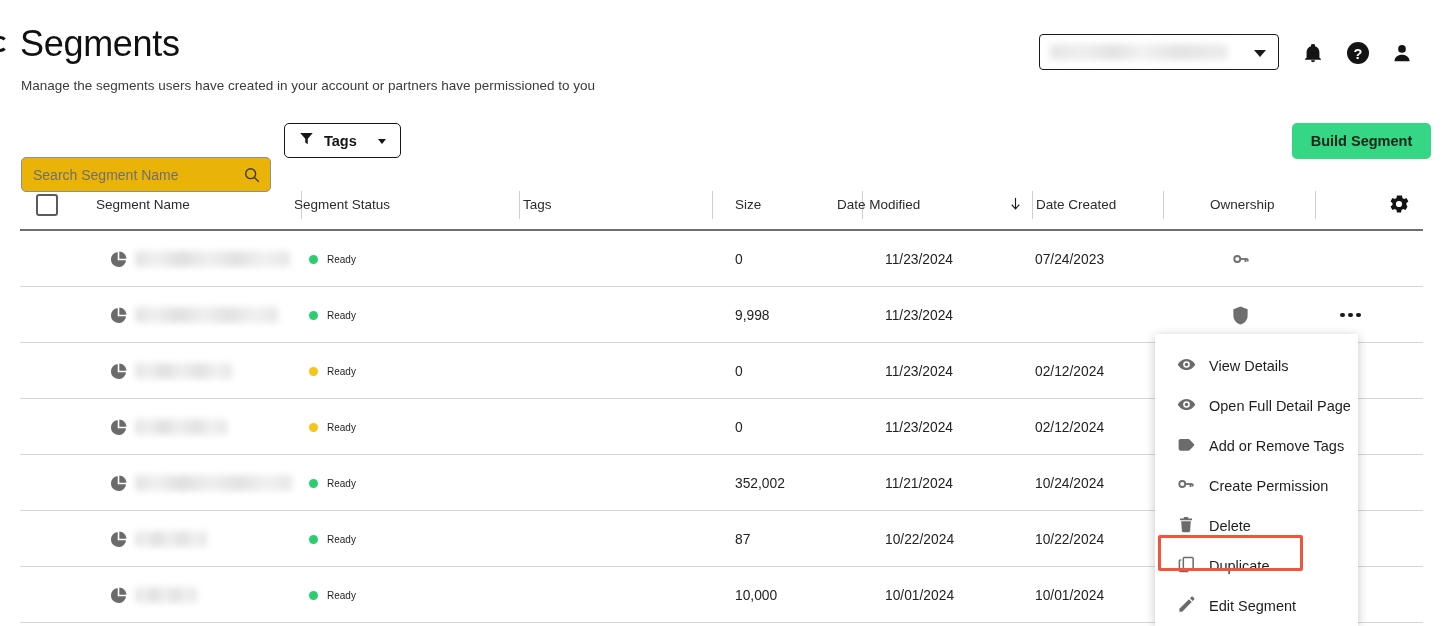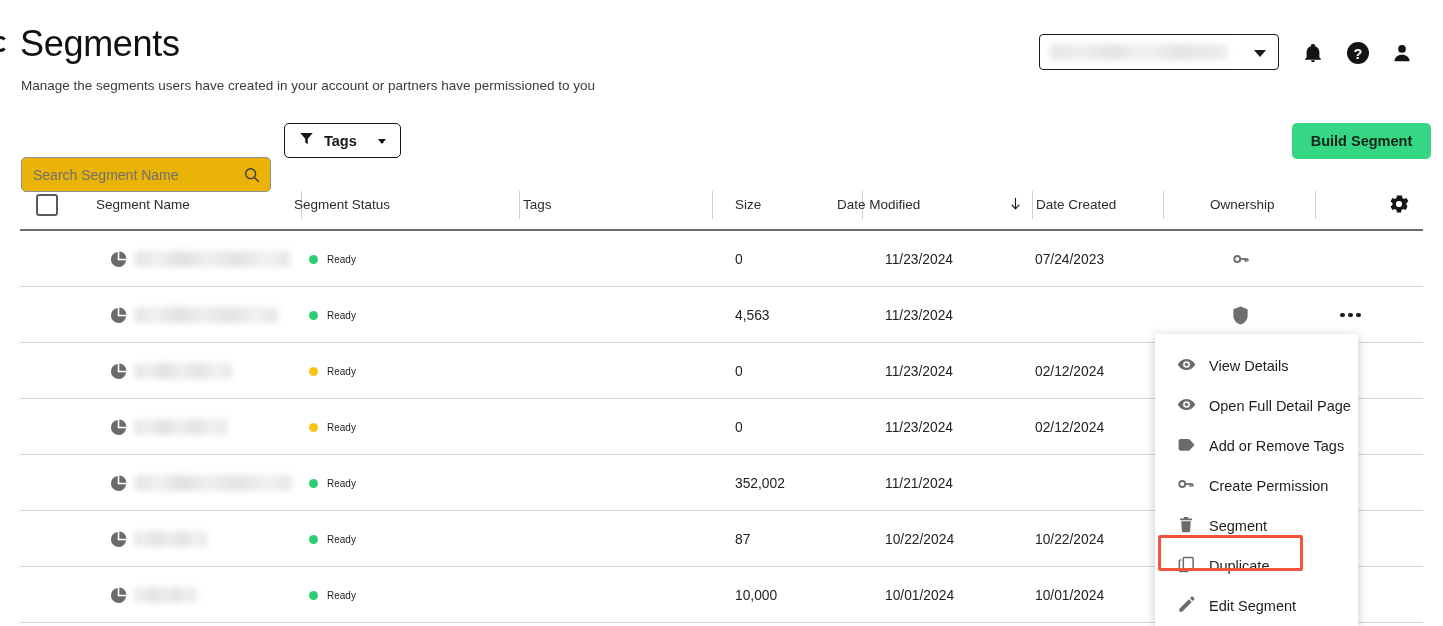--- a/index.html
+++ b/index.html
@@ -295,21 +295,21 @@
             </svg>
           </div>
           <div class="cell c-name">
             <div class="name-blur" style="width:143px"></div>
           </div>
           <div class="cell c-status">
             <span class="status-dot" style="background:#2ecc71"></span>
             <span class="status-text">Ready</span>
           </div>
           <div class="cell c-size">
-            <span class="cellval">4,563</span>
+            <span class="cellval">9,998</span>
           </div>
           <div class="cell c-mod">
             <span class="cellval">11/23/2024</span>
           </div>
           <div class="cell c-own">
             <svg width="19" height="21" viewBox="0 0 24 26" fill="#6e6e6e">
               <path d="M12 1.5 21 5v8.2C21 18.6 17.1 22.8 12 24.5 6.9 22.8 3 18.6 3 13.2V5z"></path>
             </svg>
           </div>
           <div class="cell c-more">
@@ -381,20 +381,23 @@
           <div class="cell c-status">
             <span class="status-dot" style="background:#2ecc71"></span>
             <span class="status-text">Ready</span>
           </div>
           <div class="cell c-size">
             <span class="cellval">352,002</span>
           </div>
           <div class="cell c-mod">
             <span class="cellval">11/21/2024</span>
           </div>
+          <div class="cell c-created">
+            <span class="cellval">10/24/2024</span>
+          </div>
         </div>
         <div class="row">
           <div class="cell c-icon">
             <svg width="19" height="19" viewBox="0 0 24 24" fill="#6b6b6b">
               <path d="M11 2.4A9.6 9.6 0 1 0 21.6 13H11z"></path>
               <path d="M13 2v9h9A9.1 9.1 0 0 0 13 2z"></path>
             </svg>
           </div>
           <div class="cell c-name">
             <div class="name-blur" style="width:72px"></div>
@@ -479,21 +482,21 @@
           </svg>
         </span>
         <span class="lbl">Create Permission</span>
       </div>
       <div class="ctx-item">
         <span class="ic">
           <svg width="18" height="19" viewBox="0 0 24 24" fill="#6b6b6b">
             <path d="M9 2h6v2h5v2.4H4V4h5zM5.6 7.6h12.8l-.9 13.1c-.06.9-.8 1.6-1.7 1.6H8.2c-.9 0-1.64-.7-1.7-1.6z"></path>
           </svg>
         </span>
-        <span class="lbl">Segment</span>
+        <span class="lbl">Delete</span>
       </div>
       <div class="ctx-item">
         <span class="ic">
           <svg width="19" height="19" viewBox="0 0 24 24" fill="none" stroke="#6b6b6b" stroke-width="1.9">
             <rect x="8" y="3.2" width="12.4" height="14.6" rx="1.2"></rect>
             <path d="M5.4 6.4H4.2A1.2 1.2 0 0 0 3 7.6v12.1c0 .7.55 1.2 1.2 1.2h10.2"></path>
           </svg>
         </span>
         <span class="lbl">Duplicate</span>
       </div>

